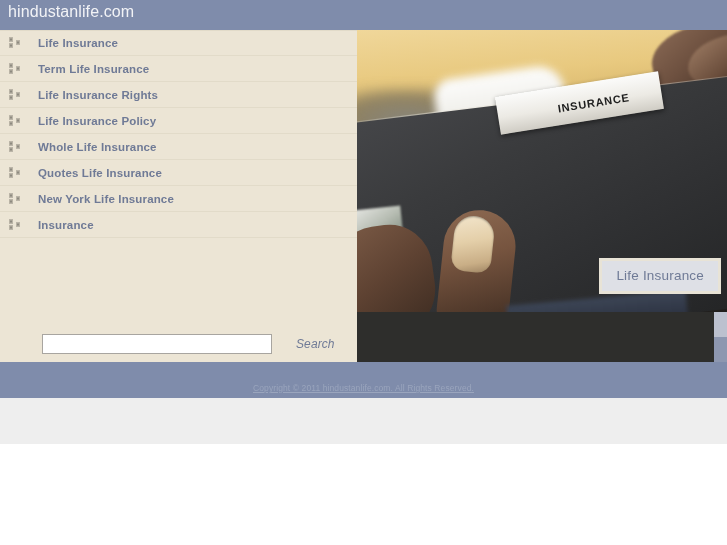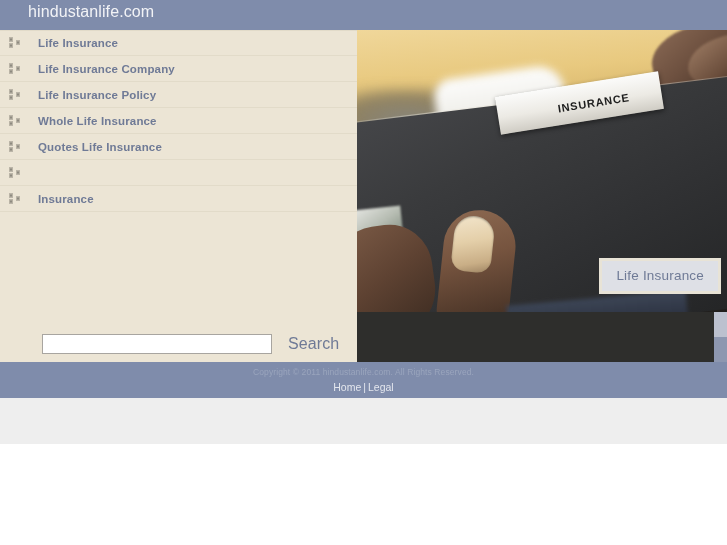--- a/index.html
+++ b/index.html
@@ -21,21 +21,21 @@
 
   
   .header {
     position: absolute;
     left: 0; top: 0;
     width: 727px; height: 30px;
     background: #7f8cab;
   }
   .header-title {
     position: absolute;
-    left: 28px; top: 3px;
+    left: 8px; top: 3px;
     font-size: 16px;
     color: #f2f3f6;
     letter-spacing: 0.1px;
     font-weight: 400;
     white-space: nowrap;
   }
 
   
   .body-wrap {
     position: absolute;
@@ -108,25 +108,26 @@
     height: 20px;
     border: 1px solid #a8a5a0;
     background: #ffffff;
     font-family: "Liberation Sans", sans-serif;
     font-size: 11px;
     color: #333;
     padding: 0 3px;
     outline: none;
   }
   .search-label {
-    margin-left: 16px;
-    font-size: 16px;
+    margin-left: 24px;
+    font-size: 12px;
     color: #6f7a96;
     font-weight: normal;
     letter-spacing: 0.1px;
+    font-style: italic;
   }
 
   
   .right-col {
     position: absolute;
     left: 357px; top: 0;
     width: 370px; height: 332px;
     overflow: hidden;
     background: #2e2e2c;
   }
@@ -298,25 +299,26 @@
 
   
   .footer {
     position: absolute;
     left: 0; top: 362px;
     width: 727px; height: 36px;
     background: #7f8cab;
     text-align: center;
   }
   .footer-copy {
-    margin: 0;
+    margin: 16px;
     padding-top: 5px;
     font-size: 8.5px;
     color: #9aa5bd;
     letter-spacing: 0.1px;
+    text-decoration: underline;
   }
   .footer-links {
     margin: 0;
     padding-top: 4px;
     font-size: 10.5px;
     color: #e3e6ed;
   }
   .footer-links a {
     color: #e3e6ed;
     text-decoration: none;
@@ -358,21 +360,29 @@
               <i class="b3"></i>
             </span>
           <span class="nav-label">Life Insurance</span>
         </li>
         <li class="nav-item">
           <span class="bullet-icon">
               <i class="b1"></i>
               <i class="b2"></i>
               <i class="b3"></i>
             </span>
-          <span class="nav-label">Life Insurance Company</span>
+          <span class="nav-label">Term Life Insurance</span>
+        </li>
+        <li class="nav-item">
+          <span class="bullet-icon">
+              <i class="b1"></i>
+              <i class="b2"></i>
+              <i class="b3"></i>
+            </span>
+          <span class="nav-label">Life Insurance Rights</span>
         </li>
         <li class="nav-item">
           <span class="bullet-icon">
               <i class="b1"></i>
               <i class="b2"></i>
               <i class="b3"></i>
             </span>
           <span class="nav-label">Life Insurance Policy</span>
         </li>
         <li class="nav-item">
@@ -390,20 +400,21 @@
               <i class="b3"></i>
             </span>
           <span class="nav-label">Quotes Life Insurance</span>
         </li>
         <li class="nav-item">
           <span class="bullet-icon">
               <i class="b1"></i>
               <i class="b2"></i>
               <i class="b3"></i>
             </span>
+          <span class="nav-label">New York Life Insurance</span>
         </li>
         <li class="nav-item">
           <span class="bullet-icon">
               <i class="b1"></i>
               <i class="b2"></i>
               <i class="b3"></i>
             </span>
           <span class="nav-label">Insurance</span>
         </li>
       </ul>

